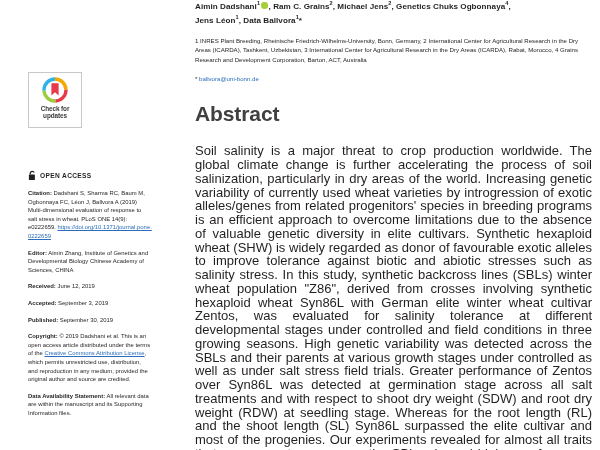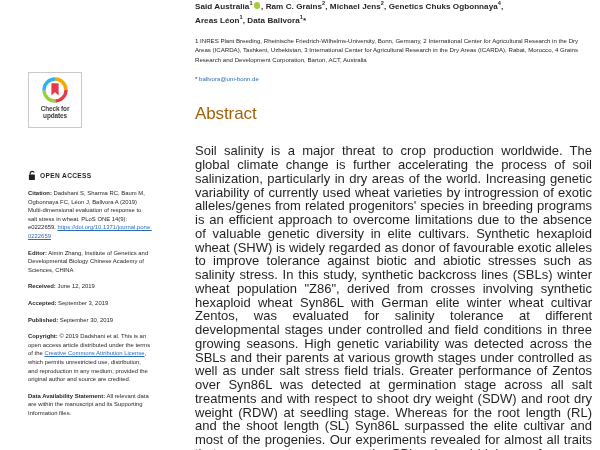--- a/index.html
+++ b/index.html
@@ -134,24 +134,24 @@
   .corresp {
     margin-top: 10px;
     font-size: 6.1px;
     line-height: 9px;
     color: #2a6ebb;
   }
   .corresp .star { color: #221f1f; }
 
   .abstract-title {
     margin-top: 22px;
-    font-size: 17px;
+    font-size: 21px;
     line-height: 18px;
-    font-weight: normal;
-    color: #a16207;
+    font-weight: bold;
+    color: #404040;
     letter-spacing: -0.1px;
   }
 
   .abstract-body {
     margin-top: 21px;
     font-size: 13px;
     line-height: 13.75px;
     color: #221f1f;
     text-align: justify;
     text-justify: inter-word;
@@ -219,22 +219,22 @@
 
     <div class="meta-block">
       <span class="lbl">Data Availability Statement:</span><span> All relevant data are within the manuscript and its Supporting Information files.</span>
     </div>
 
   </aside>
 
   <main class="main">
 
     <div class="authors">
-      <span>Said Australia</span><sup>1</sup><span class="orcid"></span><span>, Ram C. Grains</span><sup>2</sup><span>, Michael Jens</span><sup>2</sup><span>, Genetics Chuks Ogbonnaya</span><sup>4</sup><span>,</span><br>
-      <span>Areas Léon</span><sup>1</sup><span>, Data Ballvora</span><sup>1</sup><span>*</span>
+      <span>Aimin Dadshani</span><sup>1</sup><span class="orcid"></span><span>, Ram C. Grains</span><sup>2</sup><span>, Michael Jens</span><sup>2</sup><span>, Genetics Chuks Ogbonnaya</span><sup>4</sup><span>,</span><br>
+      <span>Jens Léon</span><sup>1</sup><span>, Data Ballvora</span><sup>1</sup><span>*</span>
     </div>
 
     <div class="affil">1 INRES Plant Breeding, Rheinische Friedrich-Wilhelms-University, Bonn, Germany, 2 International Center for Agricultural Research in the Dry Areas (ICARDA), Tashkent, Uzbekistan, 3 International Center for Agricultural Research in the Dry Areas (ICARDA), Rabat, Morocco, 4 Grains Research and Development Corporation, Barton, ACT, Australia</div>
 
     <div class="corresp">
       <span class="star">* </span><span>ballvora@uni-bonn.de</span>
     </div>
 
     <h1 class="abstract-title">Abstract</h1>
 

